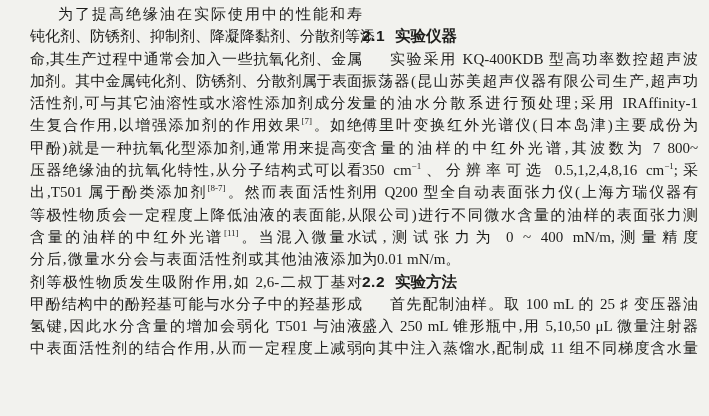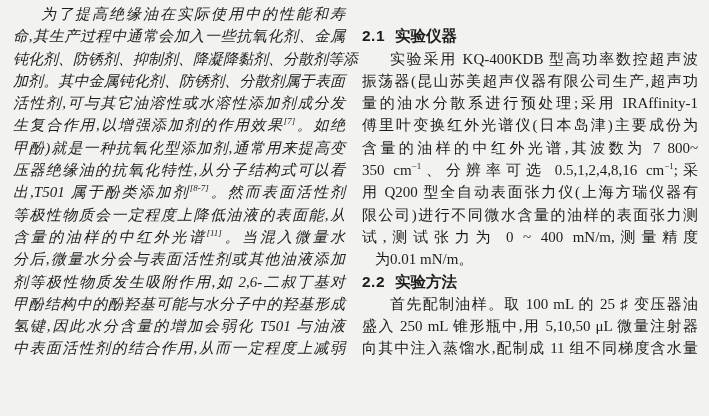--- a/index.html
+++ b/index.html
@@ -15,44 +15,42 @@
   }
   .page {
     position: absolute;
     inset: 0;
   }
   .col {
     position: absolute;
     top: 3px;
   }
   #left-col {
-    left: 13px;
+    left: 30px;
     width: 332px;
-    font-style: italic;
   }
   #right-col {
     left: 362px;
     width: 336px;
   }
   .line {
     height: 22.3px;
     line-height: 22.3px;
     font-size: 15px;
     white-space: nowrap;
     text-align: justify;
     text-align-last: justify;
     overflow: visible;
   }
   .line.first {
     padding-left: 28px;
   }
   .line.nj {
     text-align: right;
     text-align-last: left;
-    margin-left: 13px;
   }
   .line sup {
     font-size: 9px;
     line-height: 0;
     letter-spacing: 0;
   }
   .heading {
     height: 22.3px;
     line-height: 22.3px;
     font-size: 15.5px;
@@ -67,22 +65,22 @@
   .spacer {
     height: 22.3px;
   }
 </style>
 </head>
 <body style="background: rgb(242, 242, 238); color: rgb(29, 29, 27);">
 
 <div class="page">
   <div id="left-col" class="col">
       <div class="line first"><span>为了提高绝缘油在实际使用中的性能和寿</span></div>
+      <div class="line"><span>钝化剂、防锈剂、抑制剂、降凝降黏剂、分散剂等添</span></div>
       <div class="line"><span>命,其生产过程中通常会加入一些抗氧化剂、金属</span></div>
-      <div class="line"><span>钝化剂、防锈剂、抑制剂、降凝降黏剂、分散剂等添</span></div>
       <div class="line"><span>加剂。其中金属钝化剂、防锈剂、分散剂属于表面</span></div>
       <div class="line"><span>活性剂,可与其它油溶性或水溶性添加剂成分发</span></div>
       <div class="line"><span>生复合作用,以增强添加剂的作用效果</span><sup>[7]</sup><span>。如绝</span></div>
       <div class="line"><span>甲酚)就是一种抗氧化型添加剂,通常用来提高变</span></div>
       <div class="line"><span>压器绝缘油的抗氧化特性,从分子结构式可以看</span></div>
       <div class="line"><span>出,T501 属于酚类添加剂</span><sup>[8-7]</sup><span>。然而表面活性剂</span></div>
       <div class="line"><span>等极性物质会一定程度上降低油液的表面能,从</span></div>
       <div class="line"><span>含量的油样的中红外光谱</span><sup>[11]</sup><span>。当混入微量水</span></div>
       <div class="line"><span>分后,微量水分会与表面活性剂或其他油液添加</span></div>
       <div class="line"><span>剂等极性物质发生吸附作用,如 2,6-二叔丁基对</span></div>

